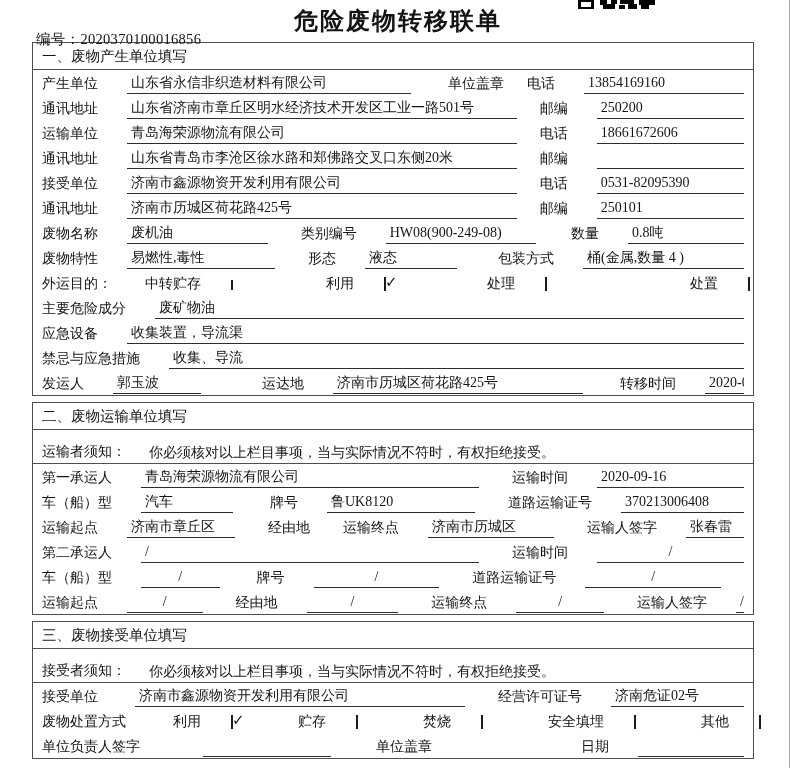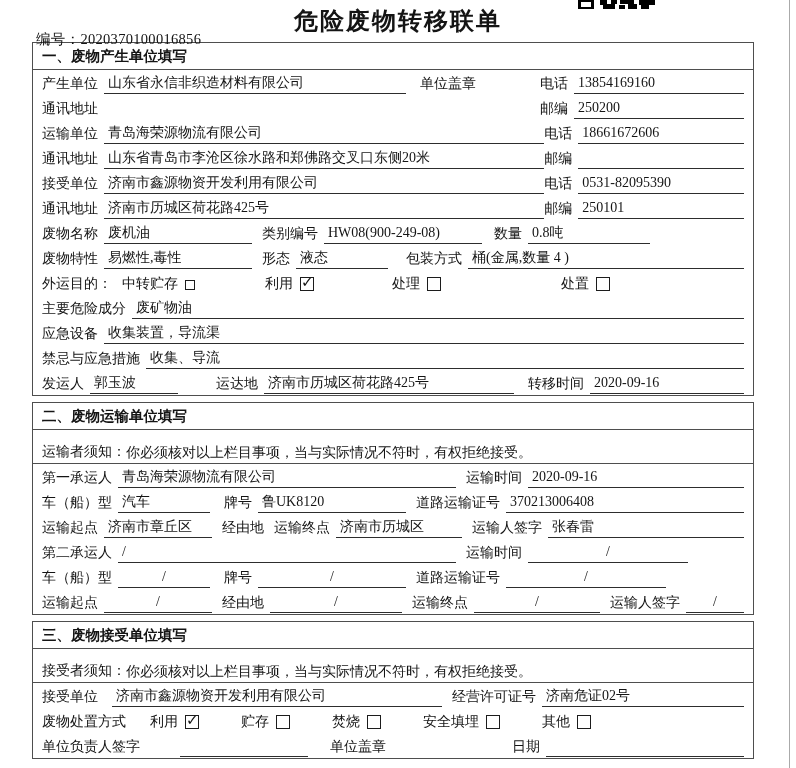--- a/index.html
+++ b/index.html
@@ -13,23 +13,23 @@
   .hdr{position:relative;height:42px;}
   .serial{position:absolute;left:36px;top:30px;font-size:14.5px;letter-spacing:.3px;}
   .doc-title{
     position:absolute;left:140px;right:140px;top:5px;text-align:center;
     font-family:"Liberation Sans","DejaVu Sans",sans-serif;
     font-size:24px;font-weight:bold;letter-spacing:2px;
   }
   .section{border:1.5px solid #4e4e4e;margin:0 0 6px 32px;width:722px;box-sizing:border-box;background:#fff;}
   .sec-title{
     font-family:"Liberation Sans","DejaVu Sans",sans-serif;
-    font-weight:bold;font-size:14.5px;padding:4px 9px 3px;border-bottom:1.5px solid #4e4e4e;
-  }
-  .row{display:flex;align-items:flex-end;height:24px;padding:0 9px 1px;white-space:nowrap;}
+    font-weight:normal;font-size:14.5px;padding:4px 9px 3px;border-bottom:1.5px solid #4e4e4e;
+  }
+  .row{display:flex;align-items:flex-end;height:24px;padding:0 9px 1px;white-space:nowrap;gap:23px;}
   .row.notice{height:30px;border-bottom:1.5px solid #4e4e4e;align-items:flex-end;padding-top:2px;}
   .lbl{line-height:20px;}
   .u{
     border-bottom:1px solid #2d2d2d;line-height:20px;min-height:20px;
     padding:0 4px;margin-left:6px;box-sizing:border-box;overflow:hidden;
   }
   .fill{flex:1;}
   .ctr{text-align:center;}
   .cb{
     display:inline-block;width:12px;height:12px;border:1.5px solid #1c1c1c;
@@ -70,20 +70,21 @@
   <div class="row">
     <span class="lbl">产生单位</span>
     <span class="u" style="width:302px">山东省永信非织造材料有限公司</span>
     <span class="lbl" style="margin-left:14px">单位盖章</span>
     <span class="lbl" style="margin-left:auto">电话</span>
     <span class="u" style="width:170px">13854169160</span>
   </div>
 
   <div class="row">
     <span class="lbl">通讯地址</span>
+    <span class="u" style="width:452px">山东省济南市章丘区明水经济技术开发区工业一路501号</span>
     <span class="lbl" style="margin-left:auto">邮编</span>
     <span class="u" style="width:170px">250200</span>
   </div>
 
   <div class="row">
     <span class="lbl">运输单位</span>
     <span class="u" style="width:452px">青岛海荣源物流有限公司</span>
     <span class="lbl" style="margin-left:auto">电话</span>
     <span class="u" style="width:170px">18661672606</span>
   </div>

